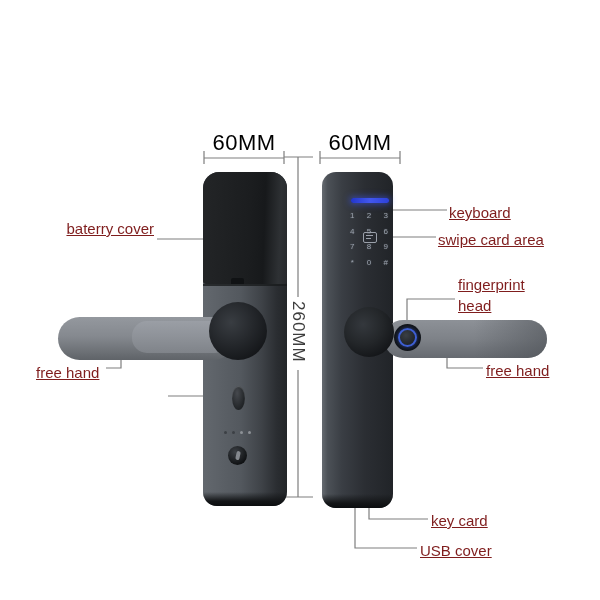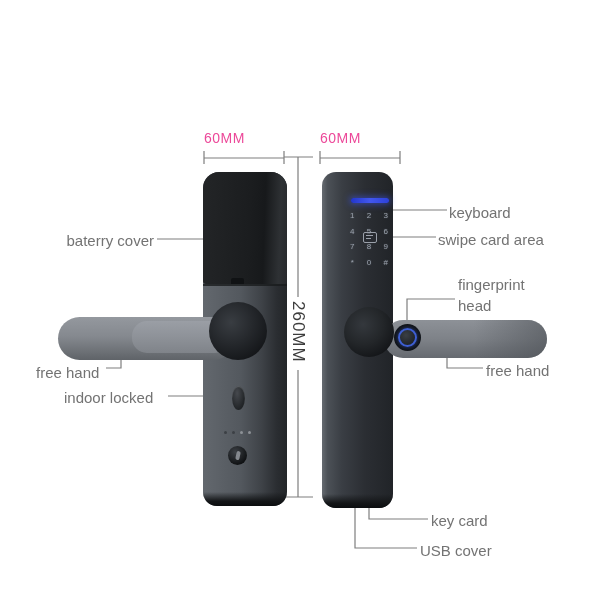--- a/index.html
+++ b/index.html
@@ -2,27 +2,27 @@
 <html><head>
 <meta charset="utf-8">
 <style>
   html,body{margin:0;padding:0;background:#fff;}
   .canvas{
     position:relative;width:600px;height:600px;background:#ffffff;overflow:hidden;
     font-family:"Liberation Sans", sans-serif;color:#3f3f3f;
   }
   .abs{position:absolute;}
   
-  .dim-text{font-size:14px;color:#ec4899;text-align:left;letter-spacing:0.5px;}
+  .dim-text{font-size:22px;color:#000000;text-align:center;letter-spacing:0.5px;}
   .dim-text-v{
     font-size:17px;color:#3d3d3d;letter-spacing:1px;
     writing-mode:vertical-rl;text-orientation:mixed;white-space:nowrap;
     background:#fff;padding:2px 0;
   }
-  .callout{font-size:15px;color:#737373;line-height:1.4;white-space:nowrap;}
+  .callout{font-size:15px;color:#7f1d1d;line-height:1.4;white-space:nowrap;text-decoration:underline;}
   .callout.wrap{white-space:normal;}
   
   svg.lines{position:absolute;left:0;top:0;pointer-events:none;}
   svg.lines path{stroke:#7e7e7e;stroke-width:1.2;fill:none;}
   
   .back-lock{
     left:203px;top:172px;width:84px;height:334px;z-index:1;
     border-radius:16px 16px 14px 14px;
     background:linear-gradient(90deg,#63686e 0%,#53585e 45%,#3e4247 70%,#2a2d31 88%,#232629 100%);
   }
@@ -166,23 +166,22 @@
     <div class="abs lock-lip"></div>
   </div>
   <div class="abs front-handle">
       <i></i>
     </div>
   <div class="abs front-boss"></div>
   <div class="abs fingerprint">
     <div class="ring"></div>
   </div>
 
-  <div class="abs callout" style="left:40px;top:230px;width:114px;text-align:right;">baterry cover</div>
+  <div class="abs callout" style="left:40px;top:218px;width:114px;text-align:right;">baterry cover</div>
   <div class="abs callout" style="left:36px;top:362px;">free hand</div>
-  <div class="abs callout" style="left:64px;top:387px;">indoor locked</div>
   <div class="abs callout" style="left:449px;top:202px;">keyboard</div>
   <div class="abs callout" style="left:438px;top:229px;">swipe card area</div>
   <div class="abs callout wrap" style="left:458px;top:274px;width:84px;">fingerprint head</div>
   <div class="abs callout" style="left:486px;top:360px;">free hand</div>
   <div class="abs callout" style="left:431px;top:510px;">key card</div>
   <div class="abs callout" style="left:420px;top:540px;">USB cover</div>
 
 </div>
 
 </body></html>

